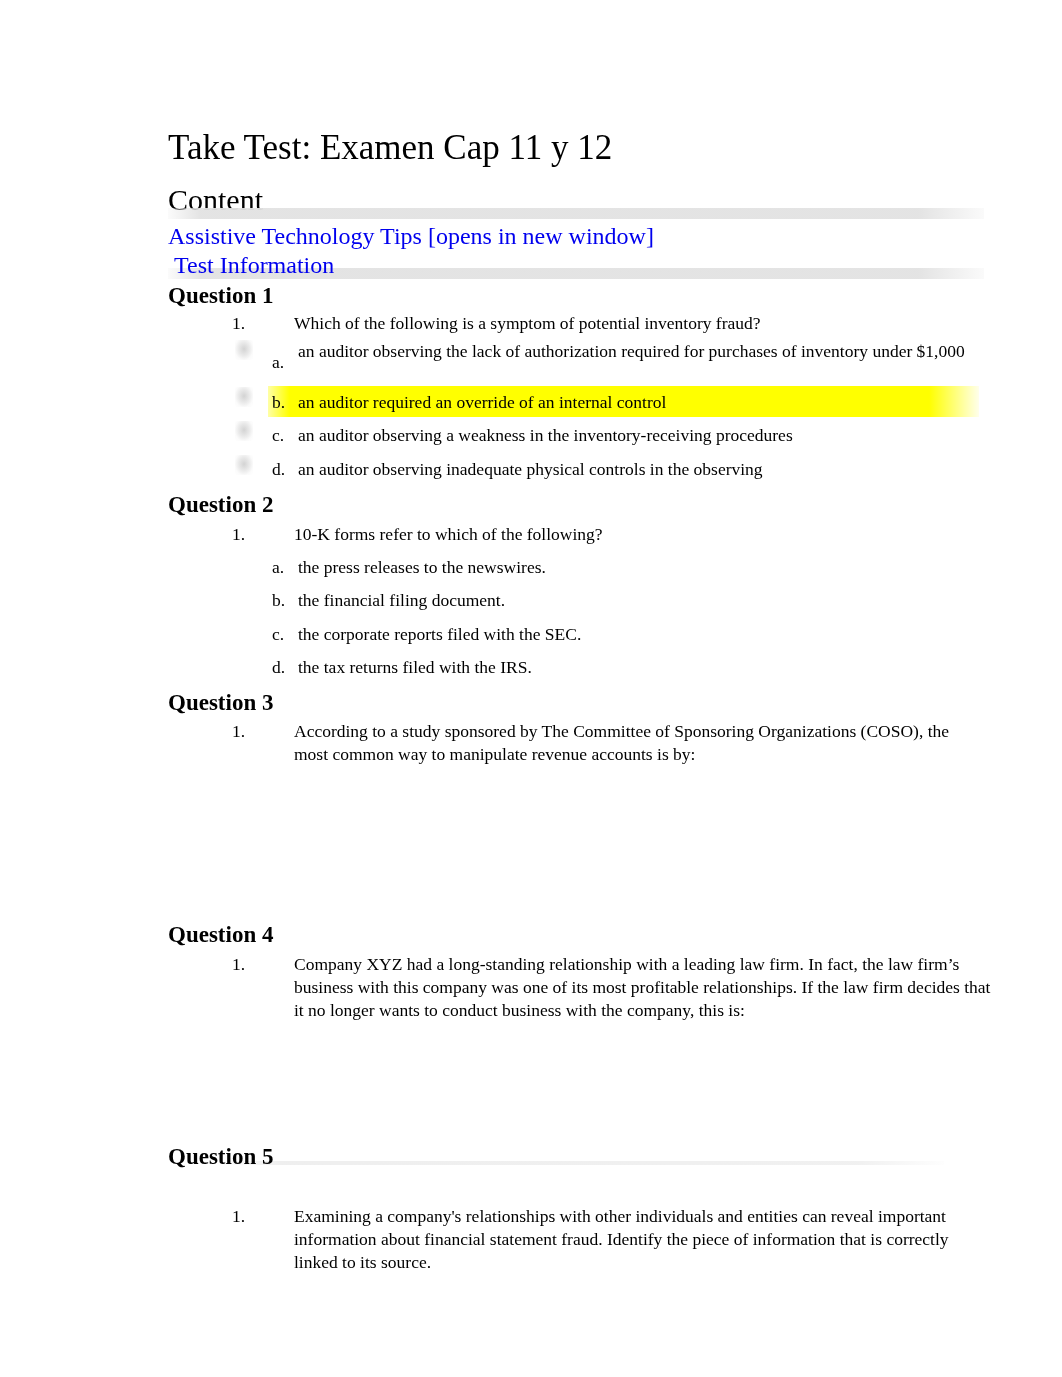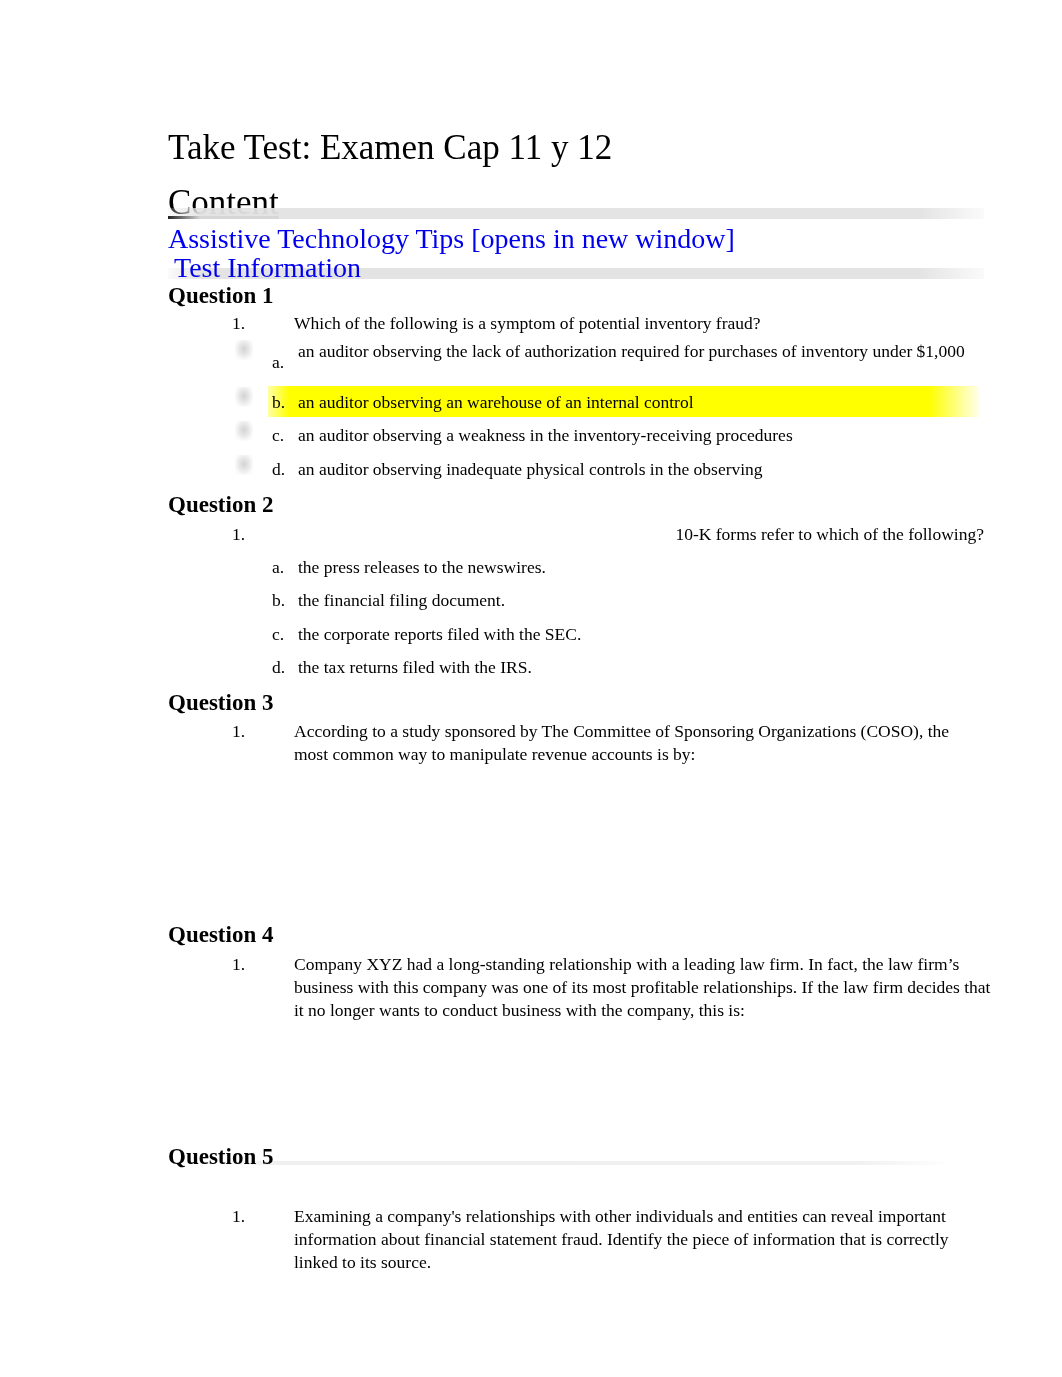--- a/index.html
+++ b/index.html
@@ -39,28 +39,27 @@
     font-weight: normal;
     margin: 0;
     padding: 0;
     position: absolute;
     left: 0;
     top: 128px;
     white-space: nowrap;
   }
 
   .content-heading {
-    font-size: 35px;
+    font-size: 30px;
     line-height: 1.12;
     font-weight: normal;
     margin: 0;
     position: absolute;
     left: 0;
     top: 183px;
-    text-decoration: underline;
   }
 
   
   .divider-band {
     position: absolute;
     background: linear-gradient(to right,
         rgba(228,228,228,0.15) 0%,
         rgba(226,226,226,0.95) 4%,
         rgba(226,226,226,0.95) 92%,
         rgba(236,236,236,0.25) 100%);
@@ -78,21 +77,21 @@
     background: linear-gradient(to right,
         rgba(244,244,244,0.2) 0%,
         rgba(236,236,236,0.85) 8%,
         rgba(238,238,238,0.85) 88%,
         rgba(248,248,248,0.2) 100%);
   }
 
   
   .link {
     position: absolute;
-    font-size: 28px;
+    font-size: 24px;
     line-height: 1.2;
     color: #0000EE;
     text-decoration: none;
     white-space: nowrap;
   }
   .link-assistive { left: 0px;  top: 222px; }
   .link-testinfo  { left: 6px;  top: 251px; }
 
   
   .q-title {
@@ -158,21 +157,21 @@
     width: 18px;
     height: 20px;
     background: radial-gradient(ellipse at 50% 45%,
         rgba(175,175,175,0.55) 0%,
         rgba(198,198,198,0.38) 42%,
         rgba(222,222,222,0.12) 72%,
         rgba(255,255,255,0) 100%);
     border-radius: 2px;
   }
 
-  .nowrap { white-space: nowrap; text-align: right; }
+  .nowrap { white-space: nowrap; }
 </style>
 </head>
 <body>
 
 <div class="page">
   <div class="content-col">
 
     <h1 class="doc-title">Take Test: Examen Cap 11 y 12</h1>
 
     <h2 class="content-heading">Content</h2>
@@ -198,21 +197,21 @@
     <div class="radio-ph" style="left:67px; top:421px;"></div>
     <div class="radio-ph" style="left:67px; top:455px;"></div>
 
     <div class="opt" style="left:104px; top:340px; width:708px;">
       <span class="opt-letter" style="top:11px;">a.</span>
       <span class="opt-text">an auditor observing the lack of authorization required for purchases of inventory under $1,000</span>
     </div>
 
     <div class="opt" style="left:104px; top:391px; width:708px;">
       <span class="opt-letter">b.</span>
-      <span class="opt-text">an auditor observing an warehouse of an internal control</span>
+      <span class="opt-text">an auditor required an override of an internal control</span>
     </div>
 
     <div class="opt" style="left:104px; top:424px; width:708px;">
       <span class="opt-letter">c.</span>
       <span class="opt-text">an auditor observing a weakness in the inventory-receiving procedures</span>
     </div>
 
     <div class="opt" style="left:104px; top:458px; width:708px;">
       <span class="opt-letter">d.</span>
       <span class="opt-text">an auditor observing inadequate physical controls in the observing</span>

